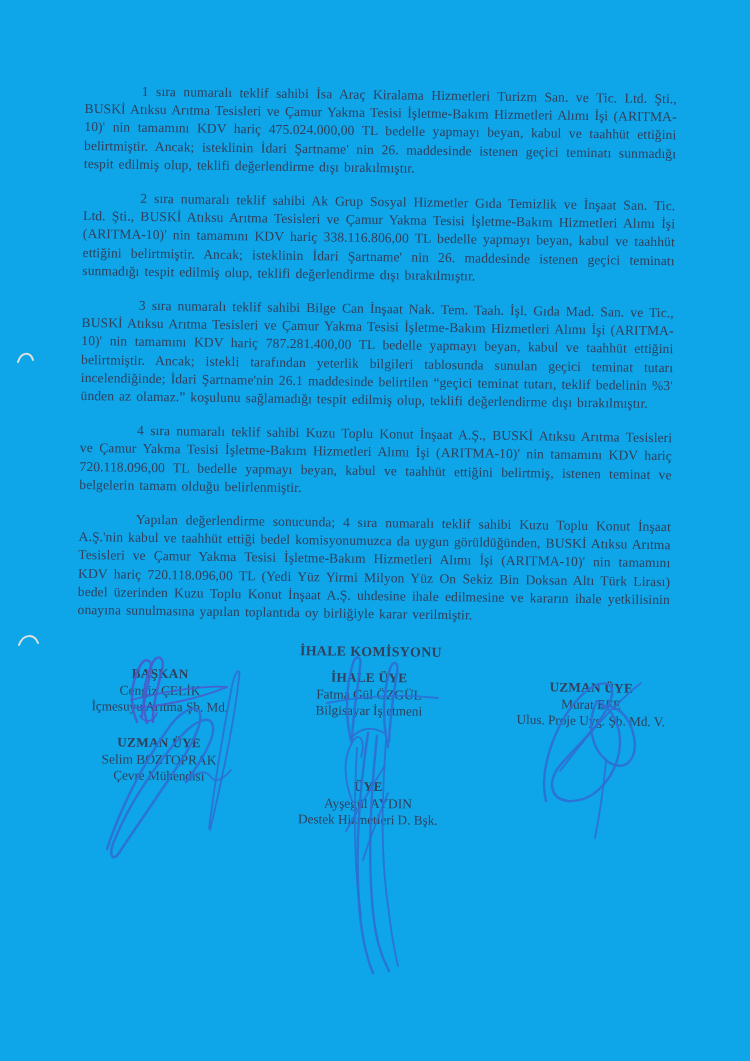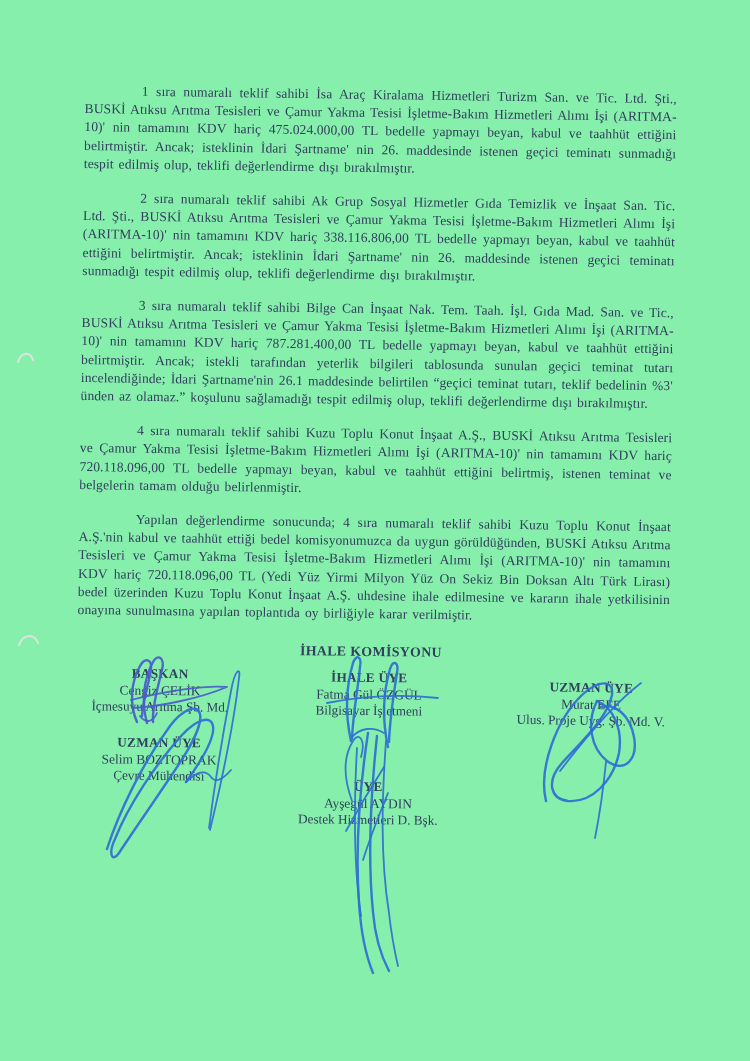--- a/index.html
+++ b/index.html
@@ -4,21 +4,21 @@
 <style>
   html, body {
     margin: 0;
     padding: 0;
     background: #ffffff;
   }
   .page {
     position: relative;
     width: 750px;
     height: 1061px;
-    background: #86efac;
+    background: #0ea5e9;
     overflow: hidden;
     font-family: "Liberation Serif", "DejaVu Serif", serif;
     color: #31405c;
   }
   
   .textblock {
     position: absolute;
     left: 85px;
     top: 82px;
     width: 592px;

